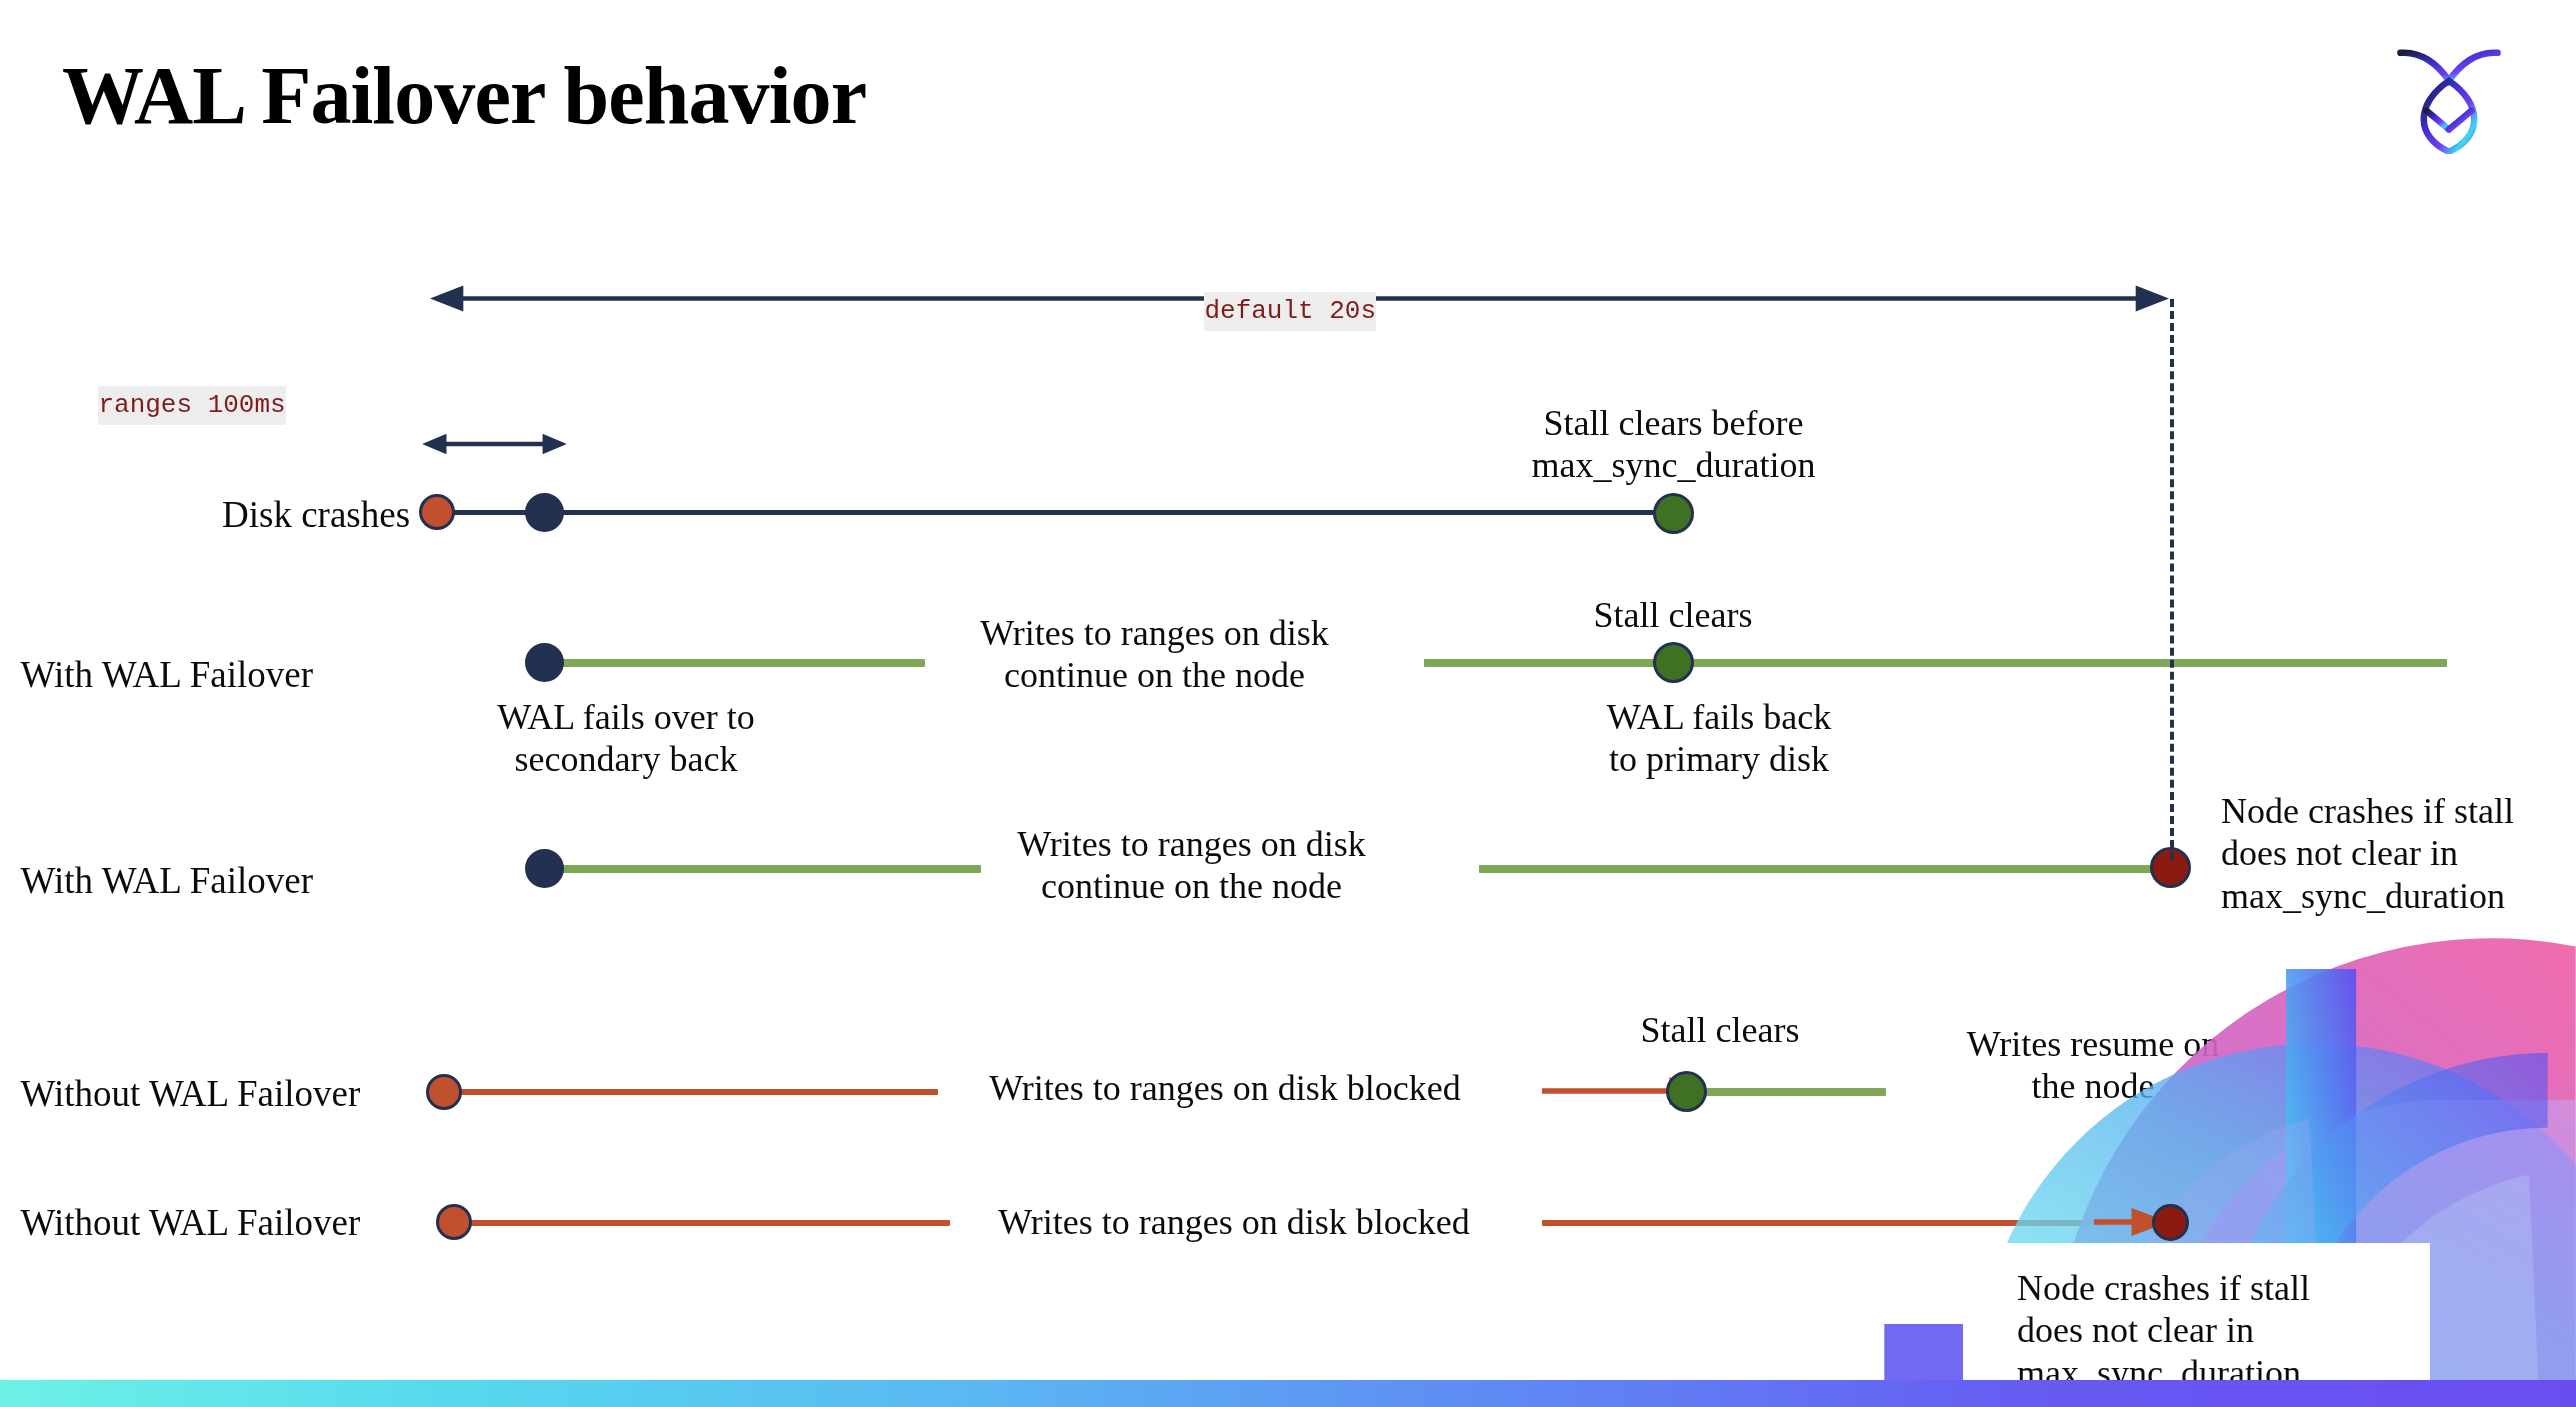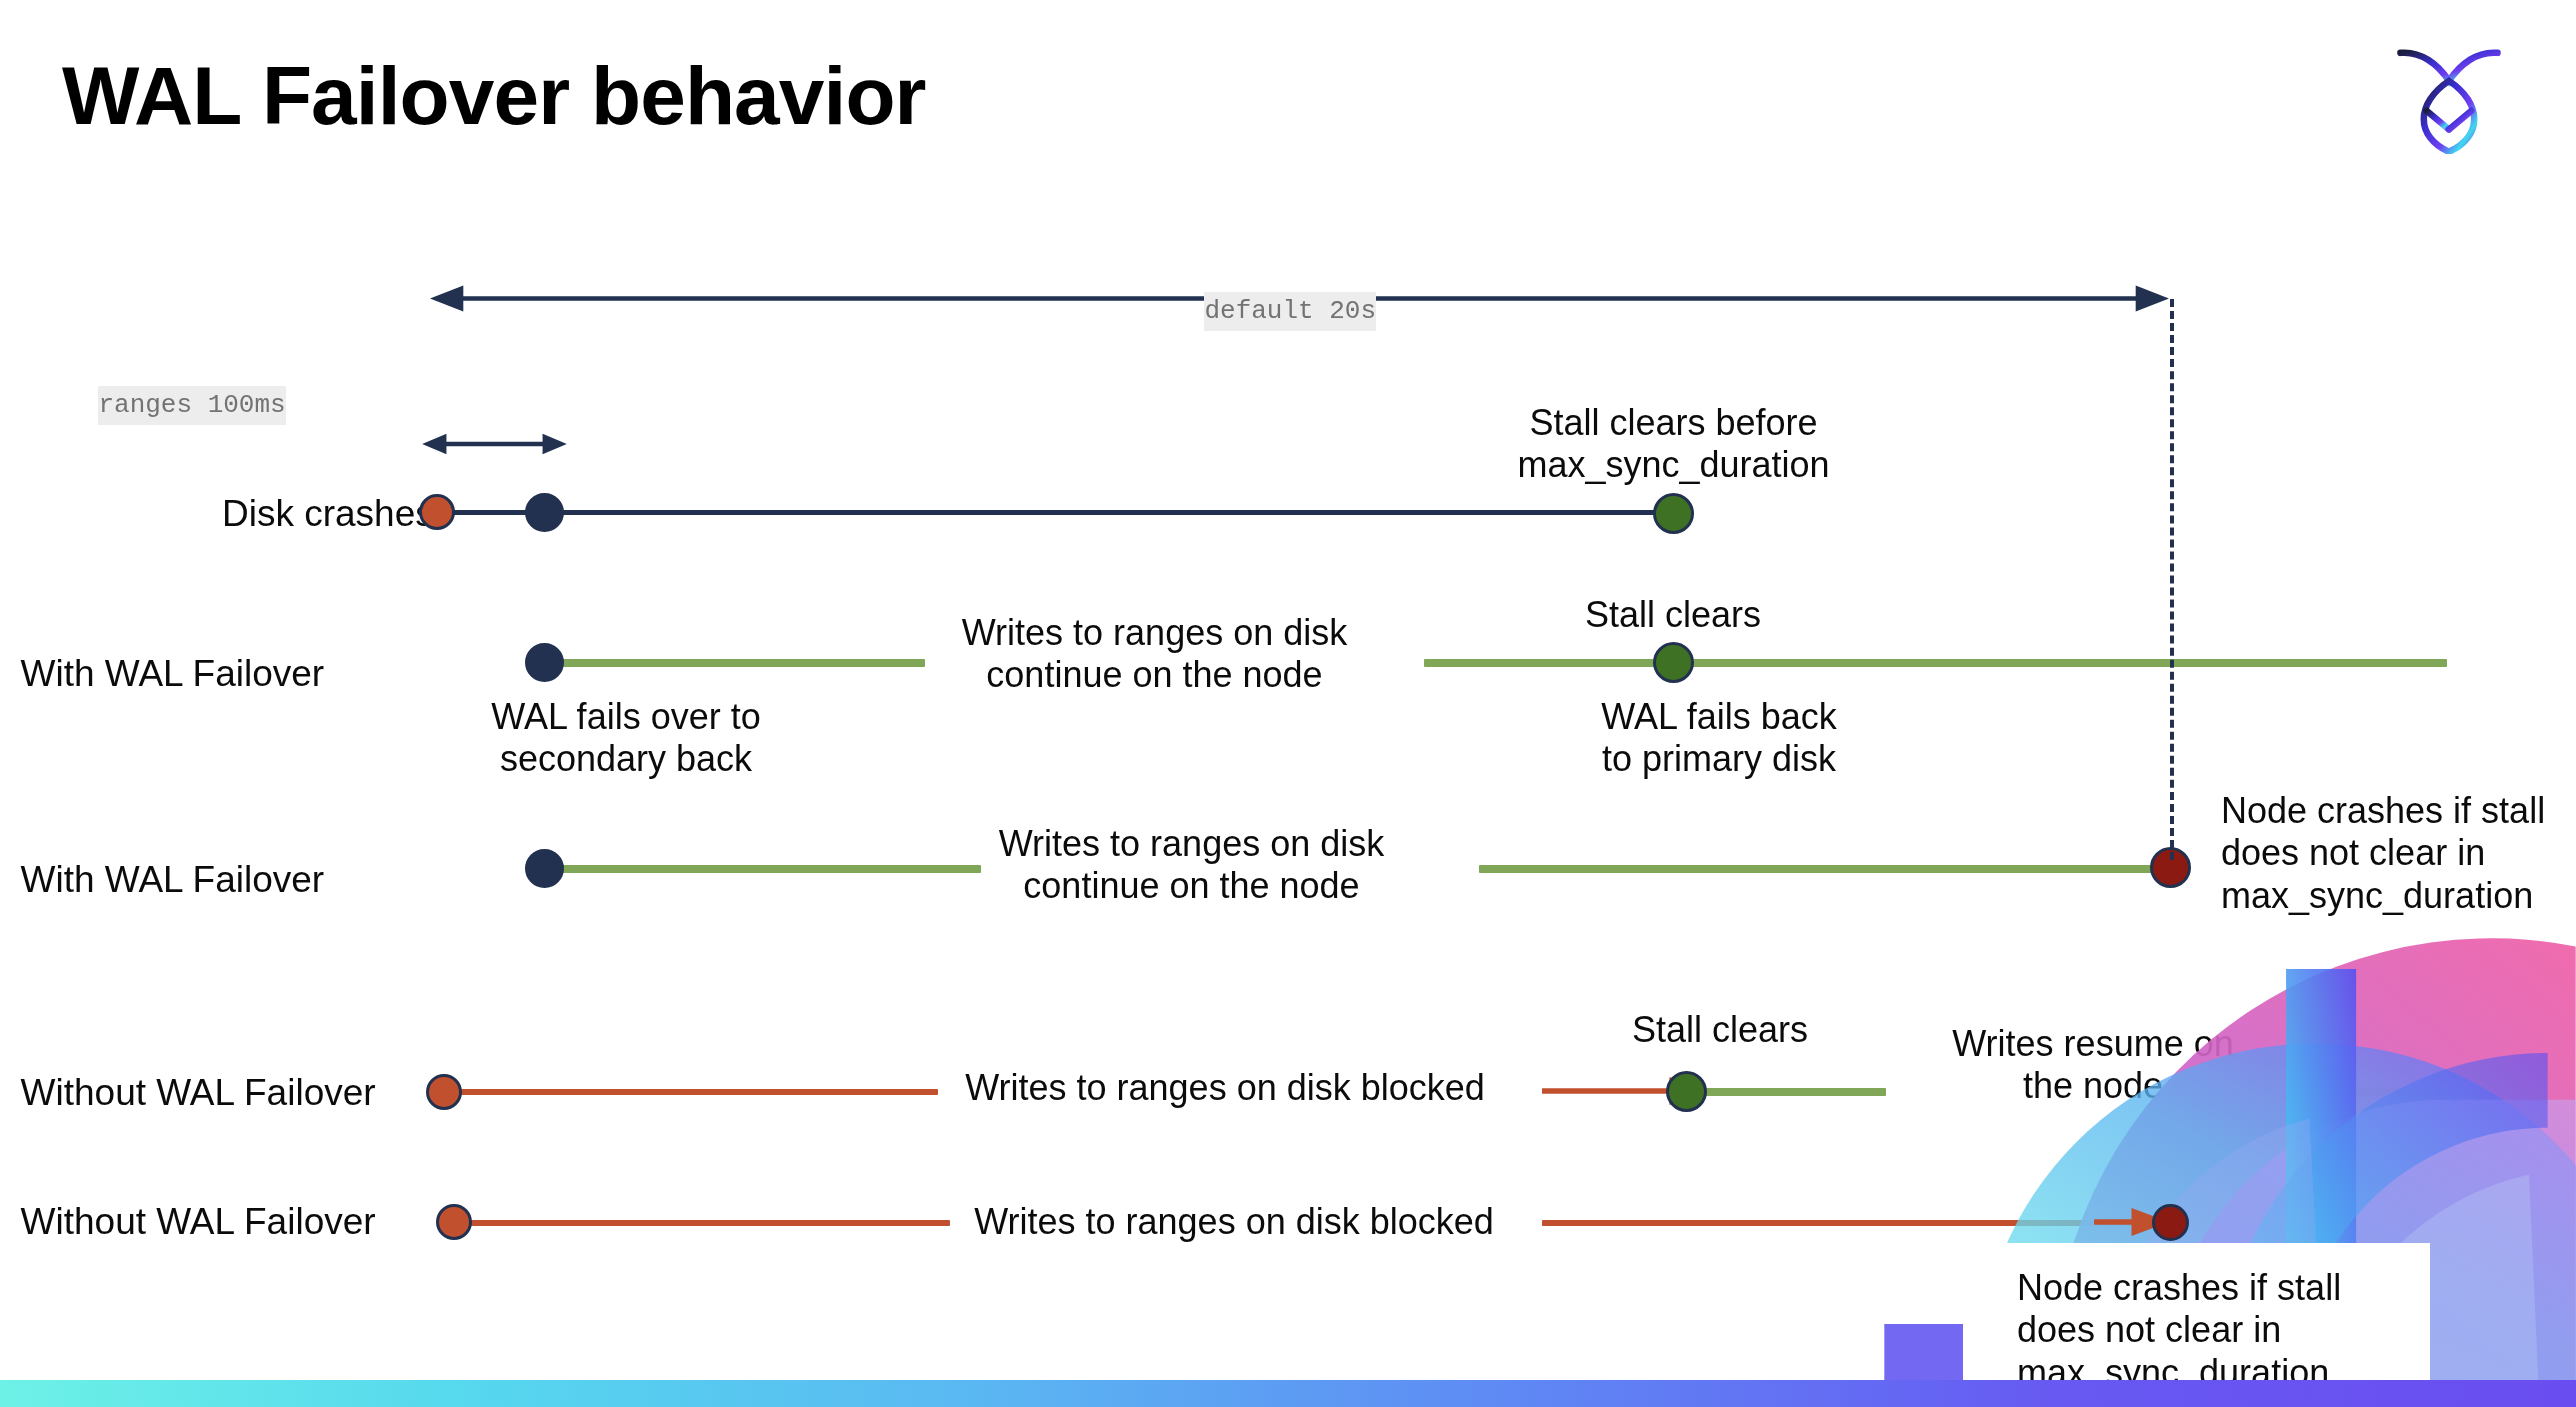--- a/index.html
+++ b/index.html
@@ -4,41 +4,41 @@
 <style>
   html,body{margin:0;padding:0;}
   body{
     width:2576px;height:1408px;
     background:#ffffff;
     font-family:"Liberation Sans", sans-serif;
     overflow:hidden;
     position:relative;
   }
   .stage{position:absolute;left:0;top:0;width:2576px;height:1408px;overflow:hidden;}
-  .abs{position:absolute;}
+  .abs{position:absolute;font-family:Liberation Serif, serif;}
 
   
   #slide-title{
     left:62px;top:49px;
     font-size:82px;
     font-weight:bold;
     letter-spacing:-0.9px;
     color:#000000;
     white-space:nowrap;
   }
 
   
   #brand-logo{left:2393px;top:32px;width:112px;height:122px;}
 
   
   .code-block{
     font-family:"Liberation Mono", monospace;
     font-size:26px;
     line-height:1.48;
-    color:#737373;
+    color:#7f1d1d;
     white-space:pre;
   }
   .code-block span{background:#ededed;display:inline-block;}
 
   
   .note{
     font-size:36px;
     line-height:1.18;
     color:#0b0b0b;
     white-space:pre-line;

